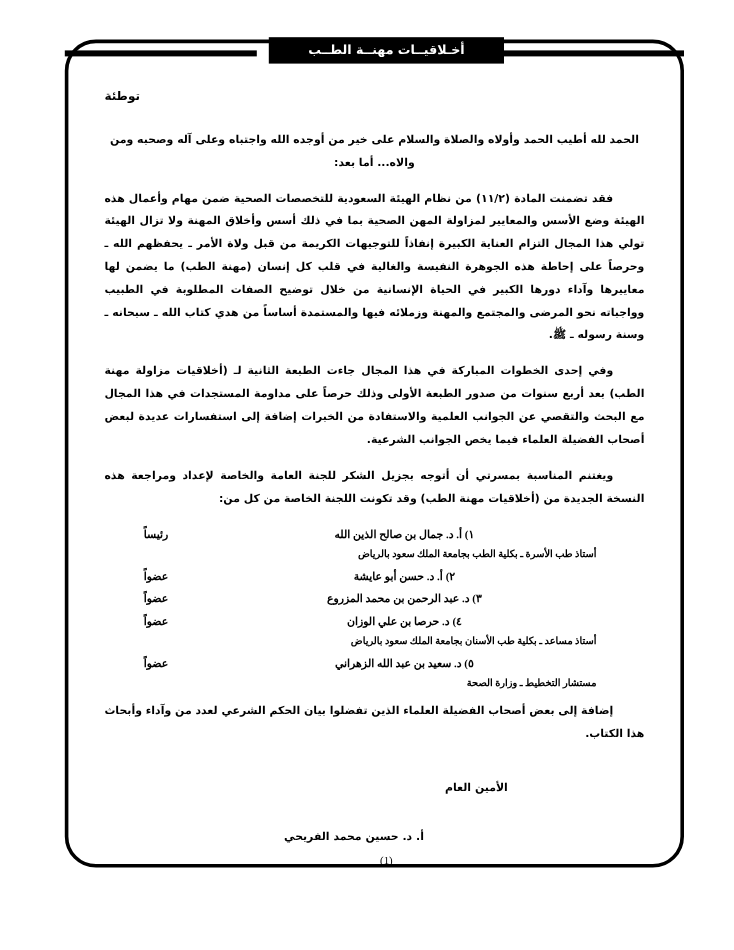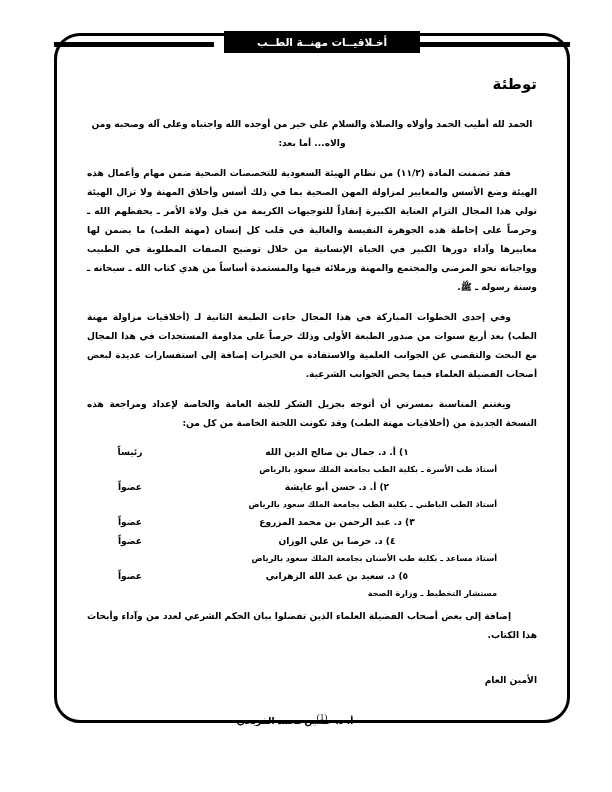--- a/index.html
+++ b/index.html
@@ -83,22 +83,22 @@
     top: 33px;
     width: 516px;
     height: 690px;
     box-sizing: border-box;
     padding: 30px 33px 10px 33px;
     direction: rtl;
     text-align: justify;
   }
 
   #doc-title {
-    text-align: right;
-    font-size: 15px;
+    text-align: left;
+    font-size: 10px;
     font-weight: bold;
     margin: 12px 0 22px 0;
     direction: rtl;
   }
 
   .para {
     font-size: 9.1px;
     line-height: 19px;
     margin: 0 0 11px 0;
     direction: rtl;
@@ -111,20 +111,21 @@
   }
   .para.center-basmala {
     text-align: center;
     text-align-last: center;
   }
 
   
   #committee-list {
     margin: 6px 0 6px 0;
     direction: rtl;
+    font-family: Liberation Serif, serif;
   }
   .committee-entry {
     position: relative;
     margin-bottom: 2px;
   }
   .committee-name {
     font-size: 9.1px;
     font-weight: bold;
     line-height: 17px;
     direction: rtl;
@@ -161,20 +162,21 @@
   #closing-block {
     margin-top: 26px;
     direction: rtl;
   }
   #closing-dua {
     text-align: center;
     padding-left: 60px;
     margin-bottom: 14px;
   }
   #closing-role {
+    text-align: center;
     padding-left: 170px;
     margin-bottom: 22px;
   }
   #closing-signature {
     text-align: center;
     padding-right: 34px;
   }
 
   
   #page-number {
@@ -223,21 +225,20 @@
         <div class="committee-role">رئيساً</div>
         <div class="committee-name"><span>١)</span>
           <span>أ. د. جمال بن صالح الذين الله</span></div>
         <div class="committee-title">أستاذ طب الأسرة ـ بكلية الطب بجامعة الملك سعود بالرياض</div>
       </div>
 
       <div class="committee-entry">
         <div class="committee-role">عضواً</div>
         <div class="committee-name"><span>٢)</span>
           <span>أ. د. حسن أبو عايشة</span></div>
-        <div class="committee-title">أستاذ الطب الباطني ـ بكلية الطب بجامعة الملك سعود بالرياض</div>
       </div>
 
       <div class="committee-entry">
         <div class="committee-role">عضواً</div>
         <div class="committee-name"><span>٣)</span>
           <span>د. عبد الرحمن بن محمد المزروع</span></div>
 
       </div>
 
       <div class="committee-entry">

